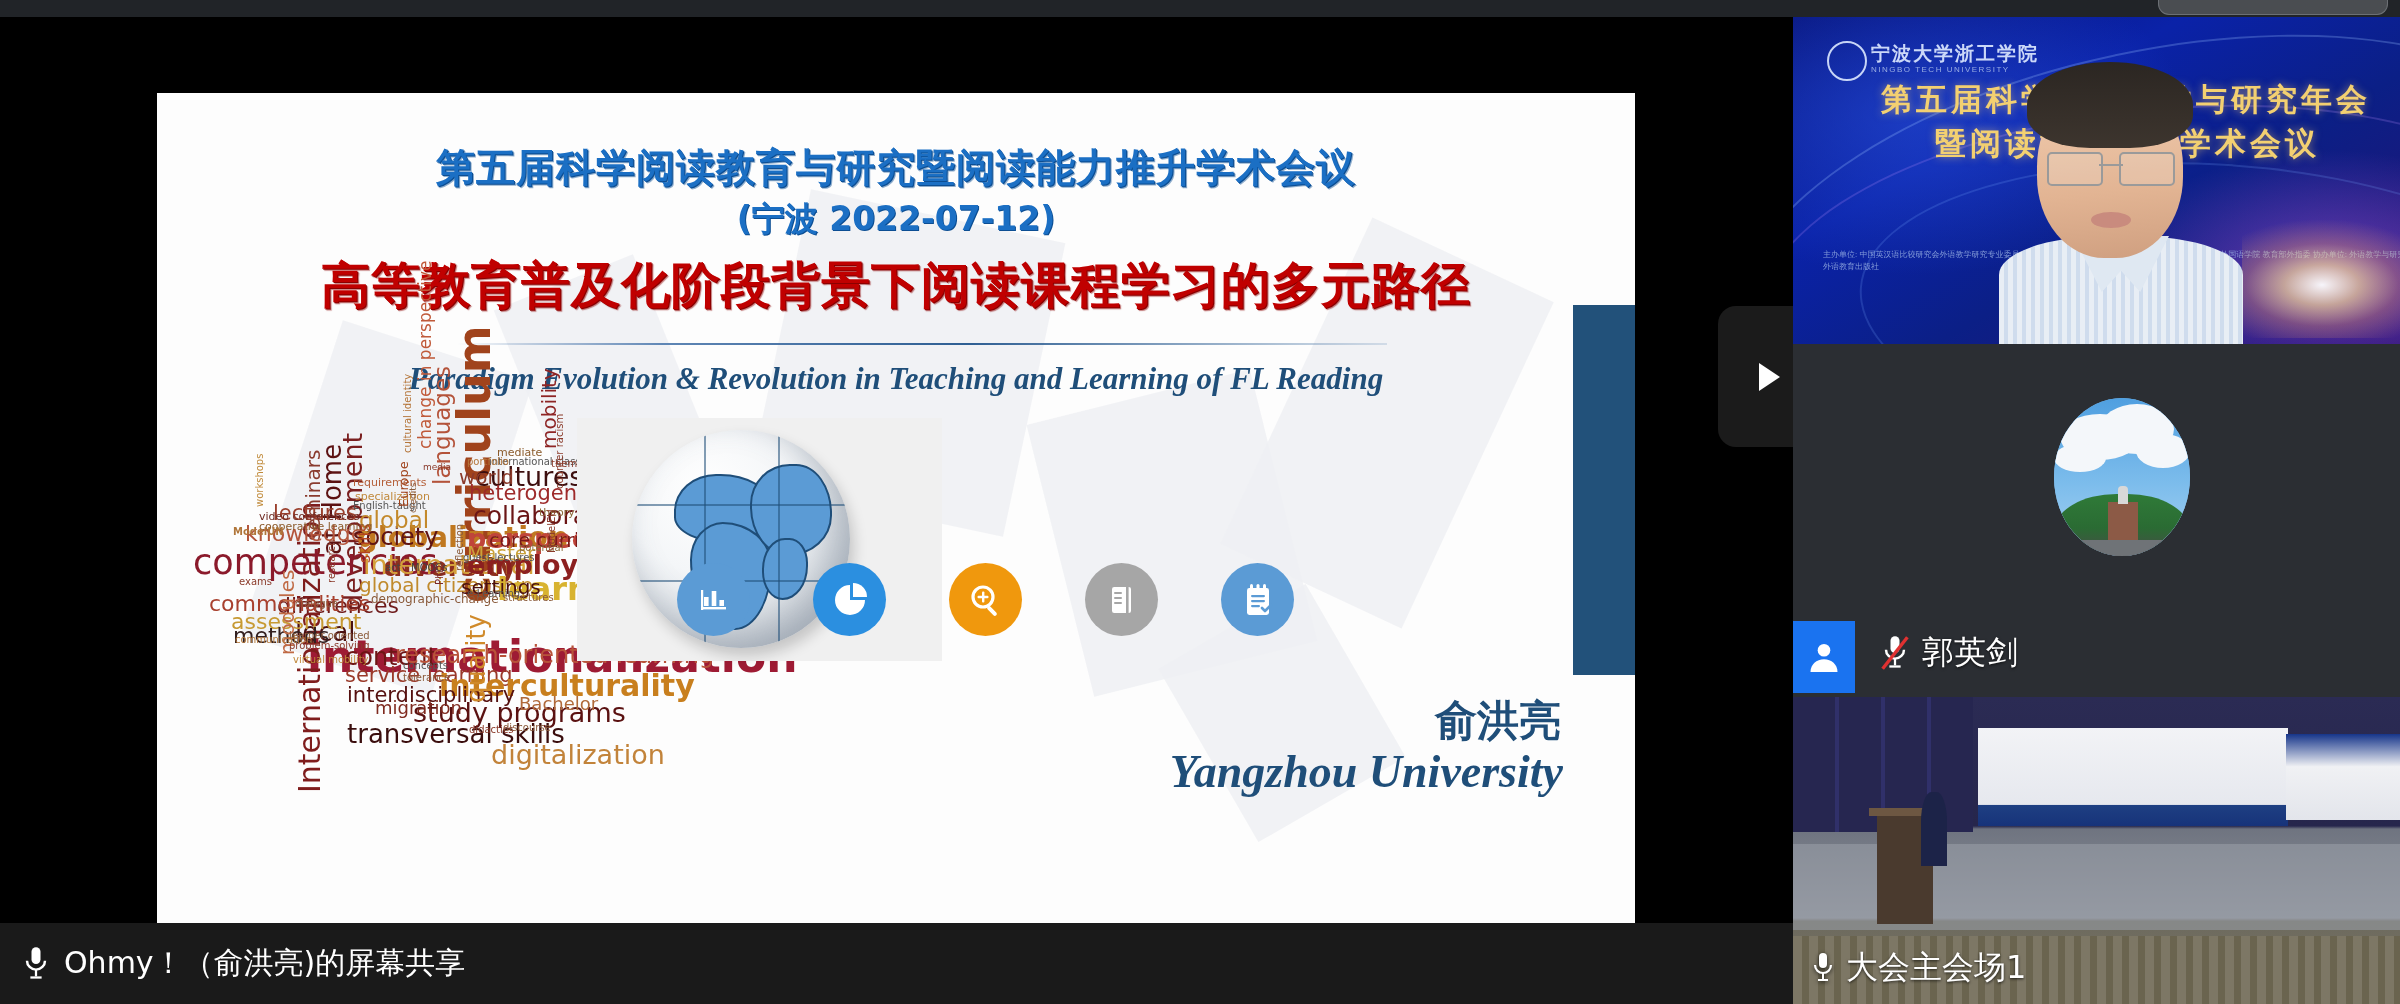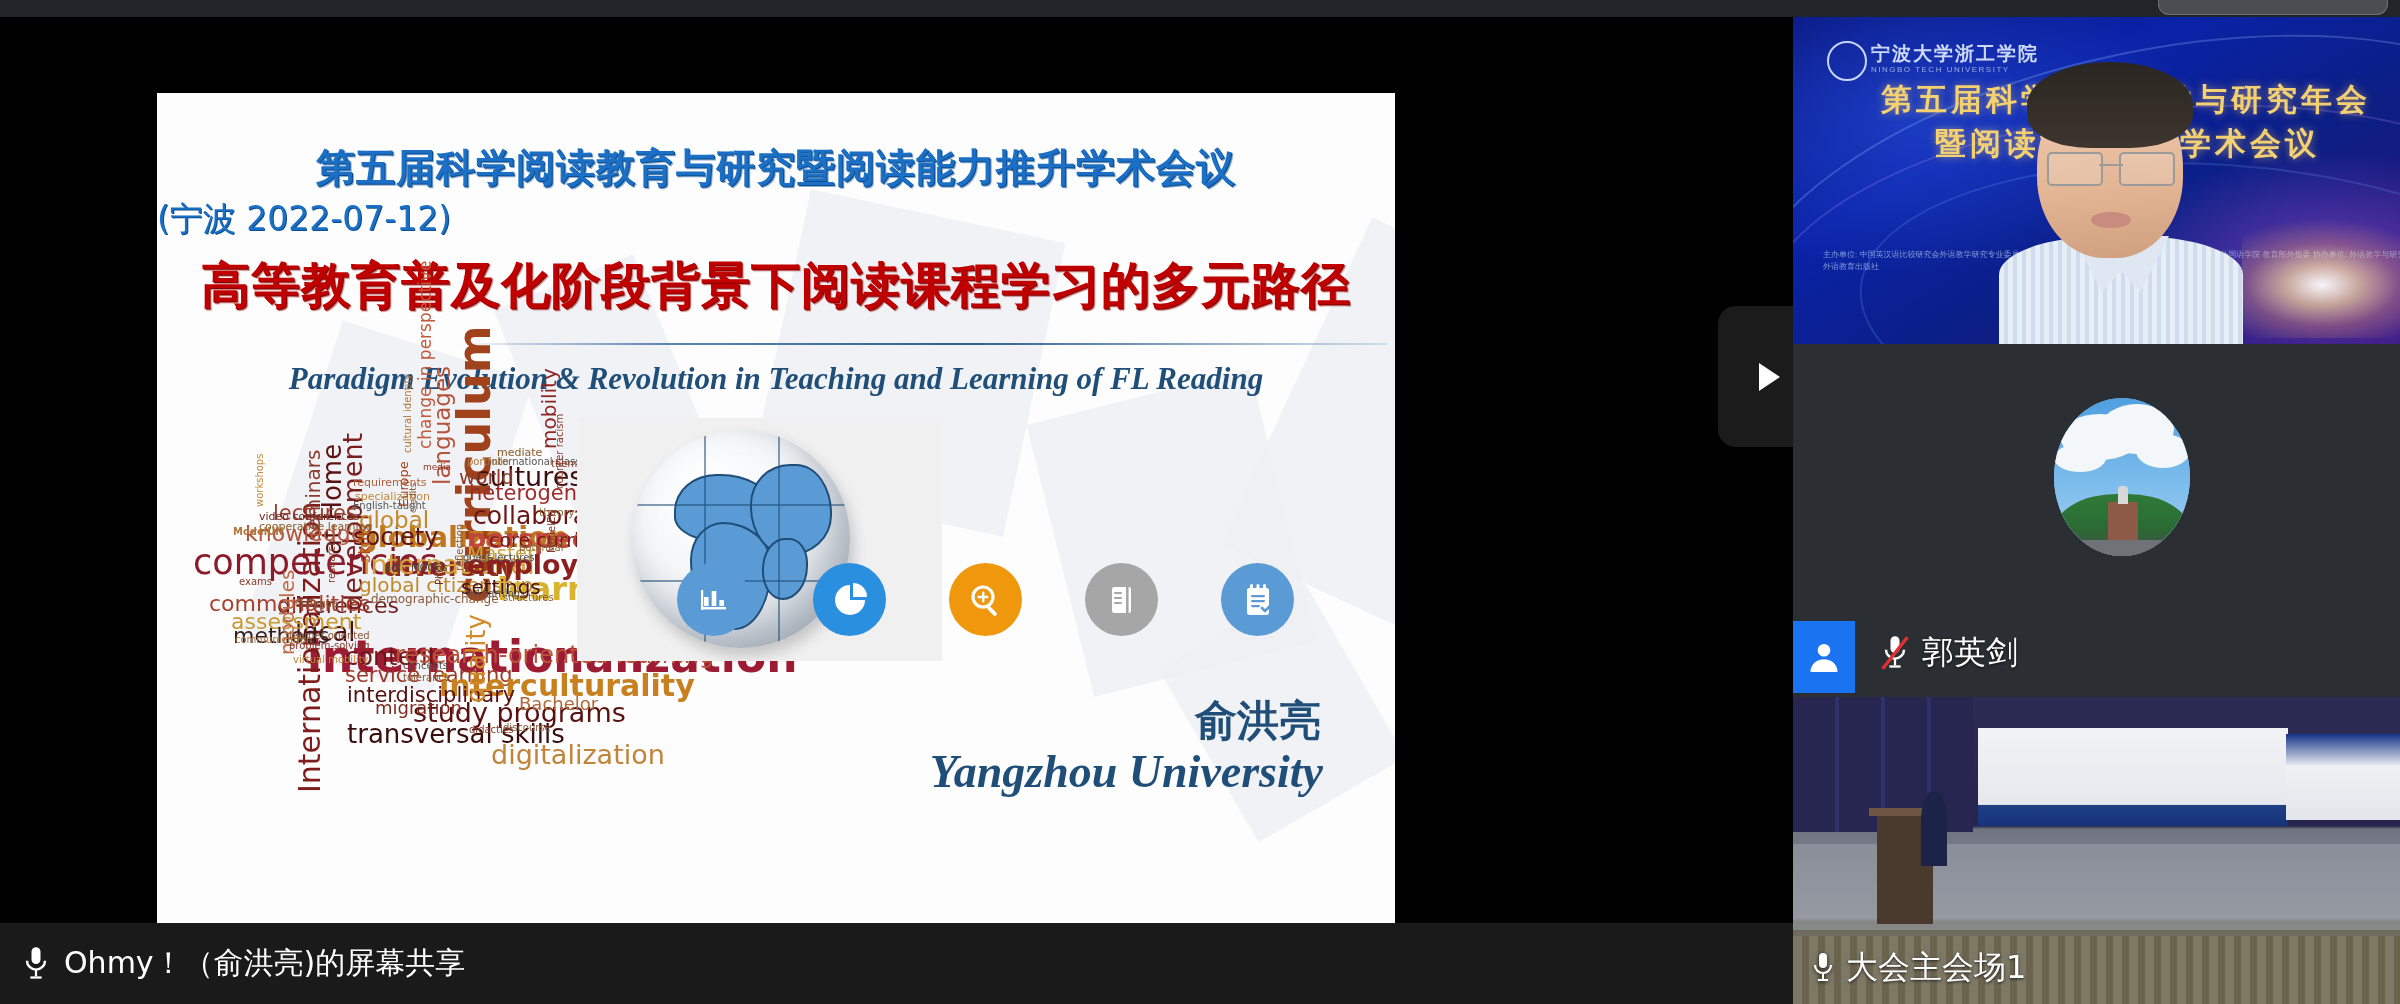--- a/index.html
+++ b/index.html
@@ -9,39 +9,39 @@
   #app{position:relative;width:2400px;height:1004px;background:#000;}
 
   
   .topbar{position:absolute;left:0;top:0;width:2400px;height:17px;background:#212428;}
   .toolbar-pill{position:absolute;left:2158px;top:0;width:228px;height:14px;
     background:#4a4d51;border-radius:0 0 11px 11px;border:1px solid #6c7075;border-top:none;}
 
   
   .stage{position:absolute;left:0;top:17px;width:1793px;height:906px;background:#000;}
 
-  .slide{position:absolute;left:157px;top:76px;width:1238px;height:830px;background:#fdfdfd;overflow:hidden;}
+  .slide{position:absolute;left:157px;top:76px;width:1478px;height:830px;background:#fdfdfd;overflow:hidden;}
 
   
   .wm{position:absolute;background:#eef0f3;opacity:.85;}
   .wm1{left:130px;top:250px;width:200px;height:330px;transform:rotate(18deg);}
   .wm2{left:380px;top:180px;width:150px;height:260px;transform:rotate(-22deg);}
   .wm3{left:620px;top:120px;width:260px;height:300px;transform:rotate(12deg);}
   .wm4{left:900px;top:300px;width:230px;height:280px;transform:rotate(-14deg);}
   .wm5{left:1130px;top:150px;width:200px;height:360px;transform:rotate(25deg);}
   .wm6{left:1040px;top:520px;width:170px;height:200px;transform:rotate(-30deg);}
 
   .slide-inner{position:absolute;inset:0;}
 
   .conf-title{position:absolute;left:0;right:0;top:48px;text-align:center;
     font-family:"DejaVu Sans","Liberation Sans",sans-serif;font-weight:bold;font-size:39px;
     color:#1b6fc4;letter-spacing:1px;
     text-shadow:1px 1px 0 #0c4e93, 2px 2px 0 rgba(12,78,147,.45);}
-  .conf-sub{position:absolute;left:0;right:0;top:104px;text-align:left;
-    font-family:"DejaVu Sans","Liberation Sans",sans-serif;font-weight:normal;font-size:33px;
+  .conf-sub{position:absolute;left:0;right:0;top:104px;text-align:center;
+    font-family:"DejaVu Sans","Liberation Sans",sans-serif;font-weight:bold;font-size:33px;
     color:#1b6fc4;text-shadow:1px 1px 0 #0c4e93;}
   .main-title{position:absolute;left:0;right:0;top:160px;text-align:center;
     font-family:"DejaVu Sans","Liberation Sans",sans-serif;font-weight:bold;font-size:49px;
     color:#c00000;letter-spacing:1px;
     text-shadow:1px 1px 0 #8b0000, 2px 2px 1px rgba(139,0,0,.5);}
 
   .rule{position:absolute;left:300px;top:250px;width:930px;height:2px;
     background:linear-gradient(to right,rgba(31,90,150,0),#5f86b5 22%,#2f5f93 55%,rgba(31,90,150,.15));}
 
   .en-sub{position:absolute;left:0;right:0;top:268px;text-align:center;

